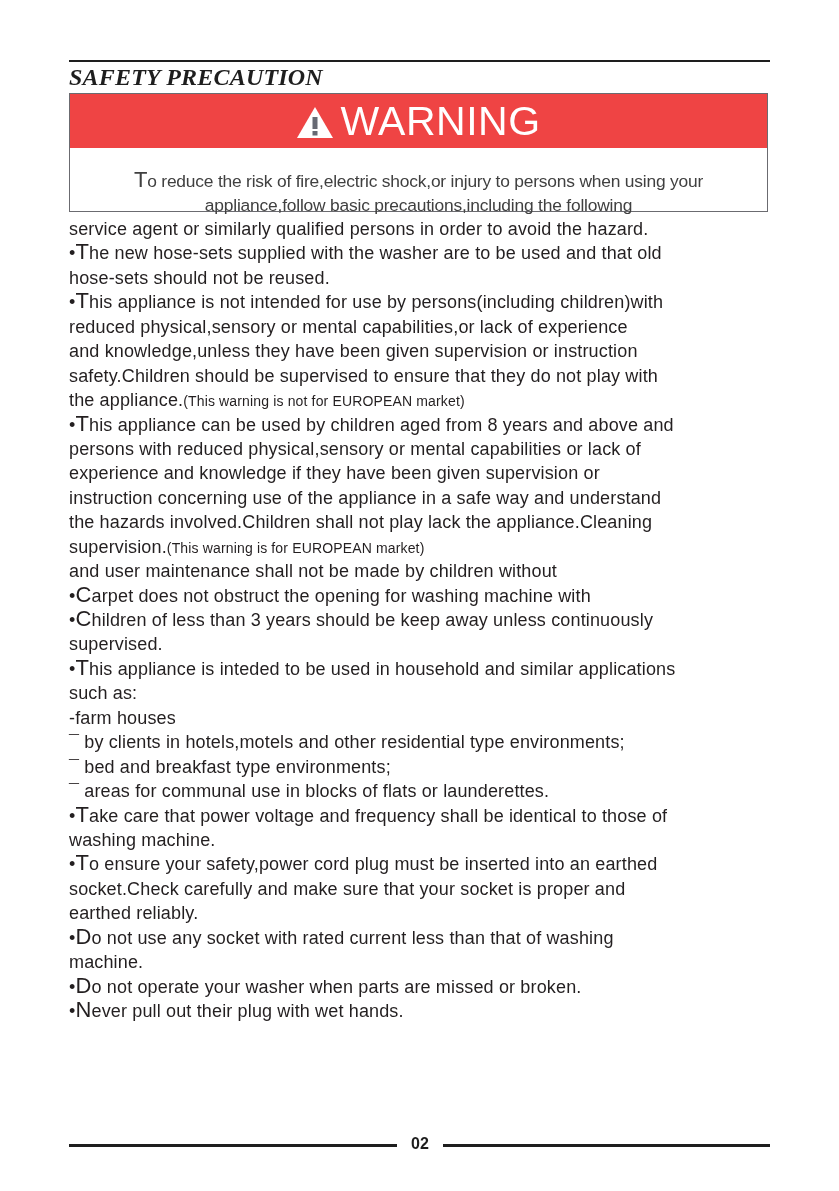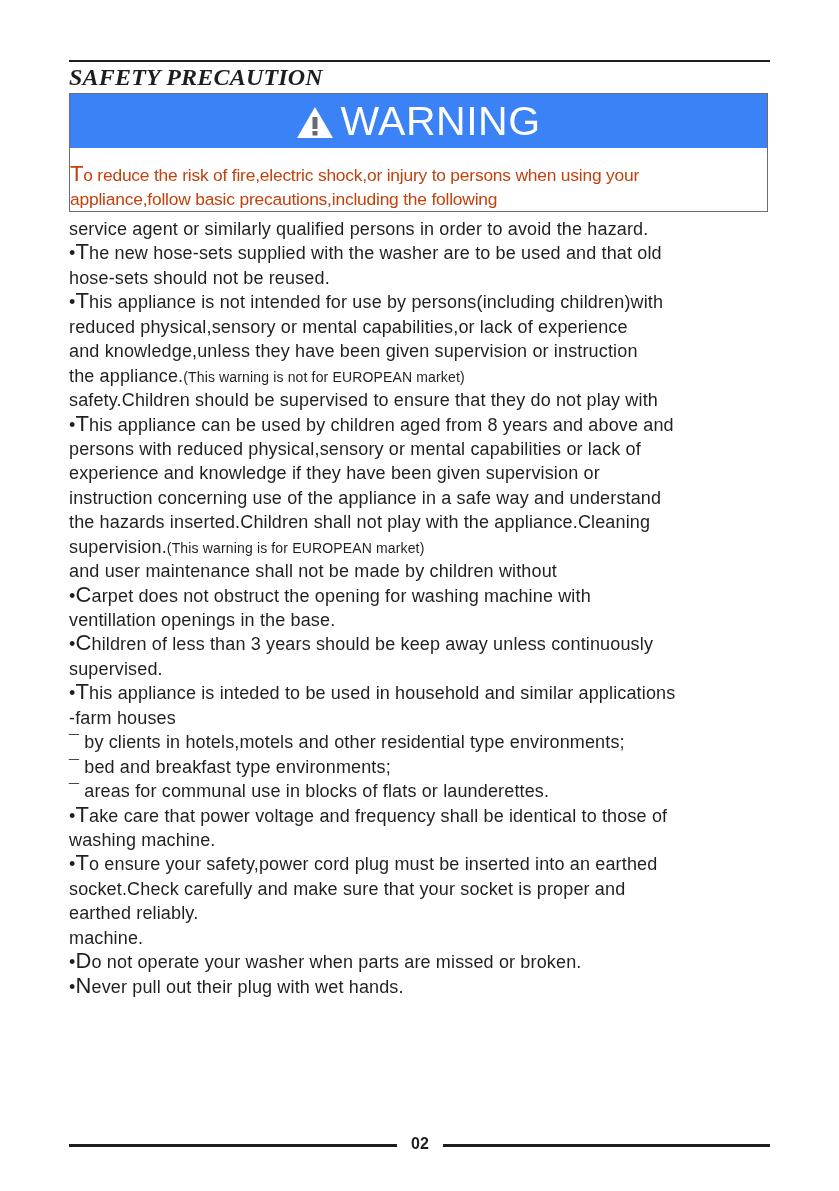--- a/index.html
+++ b/index.html
@@ -11,27 +11,27 @@
     font-family: Liberation Serif, serif; font-weight: bold; font-style: italic;
     font-size: 24px; letter-spacing: 0.2px; color: #1e1e1e; line-height: 28px; margin-top: 30px;
   }
   .header-rule { position: absolute; left: 69px; top: 60px; width: 701px; height: 2px; background: #1e1e1e; }
 
   .warn-box {
     position: absolute; left: 69px; top: 93px; width: 699px; height: 119px;
     border: 1.5px solid #6b6b70; background: #fff; box-sizing: border-box;
   }
   .warn-banner {
-    height: 54px; background: #3b82f6; display: flex; align-items: center; justify-content: center;
+    height: 54px; background: #ef4444; display: flex; align-items: center; justify-content: center;
     color: #fff; font-family: "Liberation Sans", sans-serif; font-size: 41px; letter-spacing: 0.5px;
   }
   .warn-banner svg { margin-right: 6px; margin-top: 2px; }
   .warn-text {
-    font-family: "Liberation Sans", sans-serif; font-size: 17.4px; color: #c2410c;
-    text-align: left; line-height: 24px; padding-top: 14px; letter-spacing: -0.2px;
+    font-family: "Liberation Sans", sans-serif; font-size: 17.4px; color: #404040;
+    text-align: center; line-height: 24px; padding-top: 20px; letter-spacing: -0.2px;
   }
   .warn-text .big { font-size: 22px; }
 
   .body {
     position: absolute; left: 69px; top: 216px; width: 710px;
     font-family: "Liberation Sans", sans-serif; font-size: 18px; line-height: 24.45px;
     color: #231f20; letter-spacing: 0.15px;
   }
   .line { white-space: nowrap; height: 24.45px; }
   .cap { font-size: 22px; }
@@ -66,43 +66,44 @@
     </div>
   </div>
 
   <div class="body" id="body-lines">
       <div class="line"><span></span><span class="cap"></span><span>service agent or similarly qualified persons in order to avoid the hazard.</span><span class="note"></span></div>
       <div class="line"><span>•</span><span class="cap">T</span><span>he new hose-sets supplied with the washer are to be used and that old</span><span class="note"></span></div>
       <div class="line"><span></span><span class="cap"></span><span>hose-sets should not be reused.</span><span class="note"></span></div>
       <div class="line"><span>•</span><span class="cap">T</span><span>his appliance is not intended for use by persons(including children)with</span><span class="note"></span></div>
       <div class="line"><span></span><span class="cap"></span><span>reduced physical,sensory or mental capabilities,or lack of experience</span><span class="note"></span></div>
       <div class="line"><span></span><span class="cap"></span><span>and knowledge,unless they have been given supervision or instruction</span><span class="note"></span></div>
+      <div class="line"><span></span><span class="cap"></span><span>safety.Children should be supervised to ensure that they do not play with</span><span class="note"></span></div>
       <div class="line"><span></span><span class="cap"></span><span>the appliance.</span><span class="note">(This warning is not for EUROPEAN market)</span></div>
-      <div class="line"><span></span><span class="cap"></span><span>safety.Children should be supervised to ensure that they do not play with</span><span class="note"></span></div>
       <div class="line"><span>•</span><span class="cap">T</span><span>his appliance can be used by children aged from 8 years and above and</span><span class="note"></span></div>
       <div class="line"><span></span><span class="cap"></span><span>persons with reduced physical,sensory or mental capabilities or lack of</span><span class="note"></span></div>
       <div class="line"><span></span><span class="cap"></span><span>experience and knowledge if they have been given supervision or</span><span class="note"></span></div>
       <div class="line"><span></span><span class="cap"></span><span>instruction concerning use of the appliance in a safe way and understand</span><span class="note"></span></div>
-      <div class="line"><span></span><span class="cap"></span><span>the hazards inserted.Children shall not play with the appliance.Cleaning</span><span class="note"></span></div>
+      <div class="line"><span></span><span class="cap"></span><span>the hazards involved.Children shall not play lack the appliance.Cleaning</span><span class="note"></span></div>
       <div class="line"><span></span><span class="cap"></span><span>supervision.</span><span class="note">(This warning is for EUROPEAN market)</span></div>
       <div class="line"><span></span><span class="cap"></span><span>and user maintenance shall not be made by children without</span><span class="note"></span></div>
       <div class="line"><span>•</span><span class="cap">C</span><span>arpet does not obstruct the opening for washing machine with</span><span class="note"></span></div>
-      <div class="line"><span></span><span class="cap"></span><span>ventillation openings in the base.</span><span class="note"></span></div>
       <div class="line"><span>•</span><span class="cap">C</span><span>hildren of less than 3 years should be keep away unless continuously</span><span class="note"></span></div>
       <div class="line"><span></span><span class="cap"></span><span>supervised.</span><span class="note"></span></div>
       <div class="line"><span>•</span><span class="cap">T</span><span>his appliance is inteded to be used in household and similar applications</span><span class="note"></span></div>
+      <div class="line"><span></span><span class="cap"></span><span>such as:</span><span class="note"></span></div>
       <div class="line"><span></span><span class="cap"></span><span>-farm houses</span><span class="note"></span></div>
       <div class="line"><span></span><span class="cap"></span><span>¯ by clients in hotels,motels and other residential type environments;</span><span class="note"></span></div>
       <div class="line"><span></span><span class="cap"></span><span>¯ bed and breakfast type environments;</span><span class="note"></span></div>
       <div class="line"><span></span><span class="cap"></span><span>¯ areas for communal use in blocks of flats or launderettes.</span><span class="note"></span></div>
       <div class="line"><span>•</span><span class="cap">T</span><span>ake care that power voltage and frequency shall be identical to those of</span><span class="note"></span></div>
       <div class="line"><span></span><span class="cap"></span><span>washing machine.</span><span class="note"></span></div>
       <div class="line"><span>•</span><span class="cap">T</span><span>o ensure your safety,power cord plug must be inserted into an earthed</span><span class="note"></span></div>
       <div class="line"><span></span><span class="cap"></span><span>socket.Check carefully and make sure that your socket is proper and</span><span class="note"></span></div>
       <div class="line"><span></span><span class="cap"></span><span>earthed reliably.</span><span class="note"></span></div>
+      <div class="line"><span>•</span><span class="cap">D</span><span>o not use any socket with rated current less than that of washing</span><span class="note"></span></div>
       <div class="line"><span></span><span class="cap"></span><span>machine.</span><span class="note"></span></div>
       <div class="line"><span>•</span><span class="cap">D</span><span>o not operate your washer when parts are missed or broken.</span><span class="note"></span></div>
       <div class="line"><span>•</span><span class="cap">N</span><span>ever pull out their plug with wet hands.</span><span class="note"></span></div>
     </div>
 
   <div class="footer-rule-l"></div>
   <div class="page-num">02</div>
   <div class="footer-rule-r"></div>
 </div>
 

